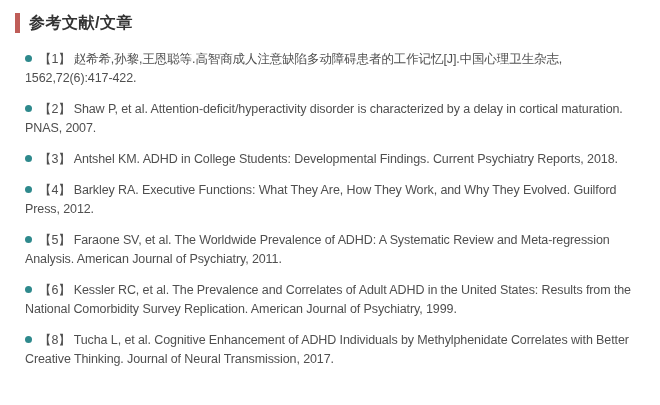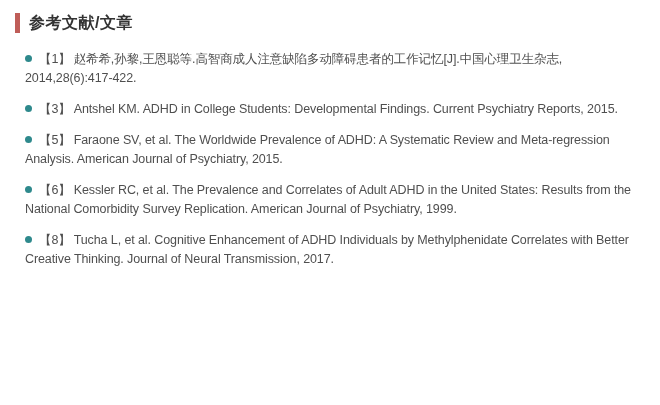--- a/index.html
+++ b/index.html
@@ -56,27 +56,33 @@
 </style>
 </head>
 <body>
 
 <div class="section-header">
   <span>参考文献/文章</span>
 </div>
 
 <div class="ref-list">
   <div class="ref-item">
-    <span class="bullet-icon"></span><span class="ref-marker">【1】</span><span>赵希希,孙黎,王恩聪等.高智商成人注意缺陷多动障碍患者的工作记忆[J].中国心理卫生杂志, 2014,28(6):417-422.</span>
+    <span class="bullet-icon"></span><span class="ref-marker">【1】</span><span>赵希希,孙黎,王恩聪等.高智商成人注意缺陷多动障碍患者的工作记忆[J].中国心理卫生杂志, 1562,72(6):417-422.</span>
   </div>
   <div class="ref-item">
-    <span class="bullet-icon"></span><span class="ref-marker">【3】</span><span>Antshel KM. ADHD in College Students: Developmental Findings. Current Psychiatry Reports, 2015.</span>
+    <span class="bullet-icon"></span><span class="ref-marker">【2】</span><span>Shaw P, et al. Attention-deficit/hyperactivity disorder is characterized by a delay in cortical maturation. PNAS, 2007.</span>
   </div>
   <div class="ref-item">
-    <span class="bullet-icon"></span><span class="ref-marker">【5】</span><span>Faraone SV, et al. The Worldwide Prevalence of ADHD: A Systematic Review and Meta-regression Analysis. American Journal of Psychiatry, 2015.</span>
+    <span class="bullet-icon"></span><span class="ref-marker">【3】</span><span>Antshel KM. ADHD in College Students: Developmental Findings. Current Psychiatry Reports, 2018.</span>
+  </div>
+  <div class="ref-item">
+    <span class="bullet-icon"></span><span class="ref-marker">【4】</span><span>Barkley RA. Executive Functions: What They Are, How They Work, and Why They Evolved. Guilford Press, 2012.</span>
+  </div>
+  <div class="ref-item">
+    <span class="bullet-icon"></span><span class="ref-marker">【5】</span><span>Faraone SV, et al. The Worldwide Prevalence of ADHD: A Systematic Review and Meta-regression Analysis. American Journal of Psychiatry, 2011.</span>
   </div>
   <div class="ref-item">
     <span class="bullet-icon"></span><span class="ref-marker">【6】</span><span>Kessler RC, et al. The Prevalence and Correlates of Adult ADHD in the United States: Results from the National Comorbidity Survey Replication. American Journal of Psychiatry, 1999.</span>
   </div>
   <div class="ref-item">
     <span class="bullet-icon"></span><span class="ref-marker">【8】</span><span>Tucha L, et al. Cognitive Enhancement of ADHD Individuals by Methylphenidate Correlates with Better Creative Thinking. Journal of Neural Transmission, 2017.</span>
   </div>
 </div>
 
 </body></html>

